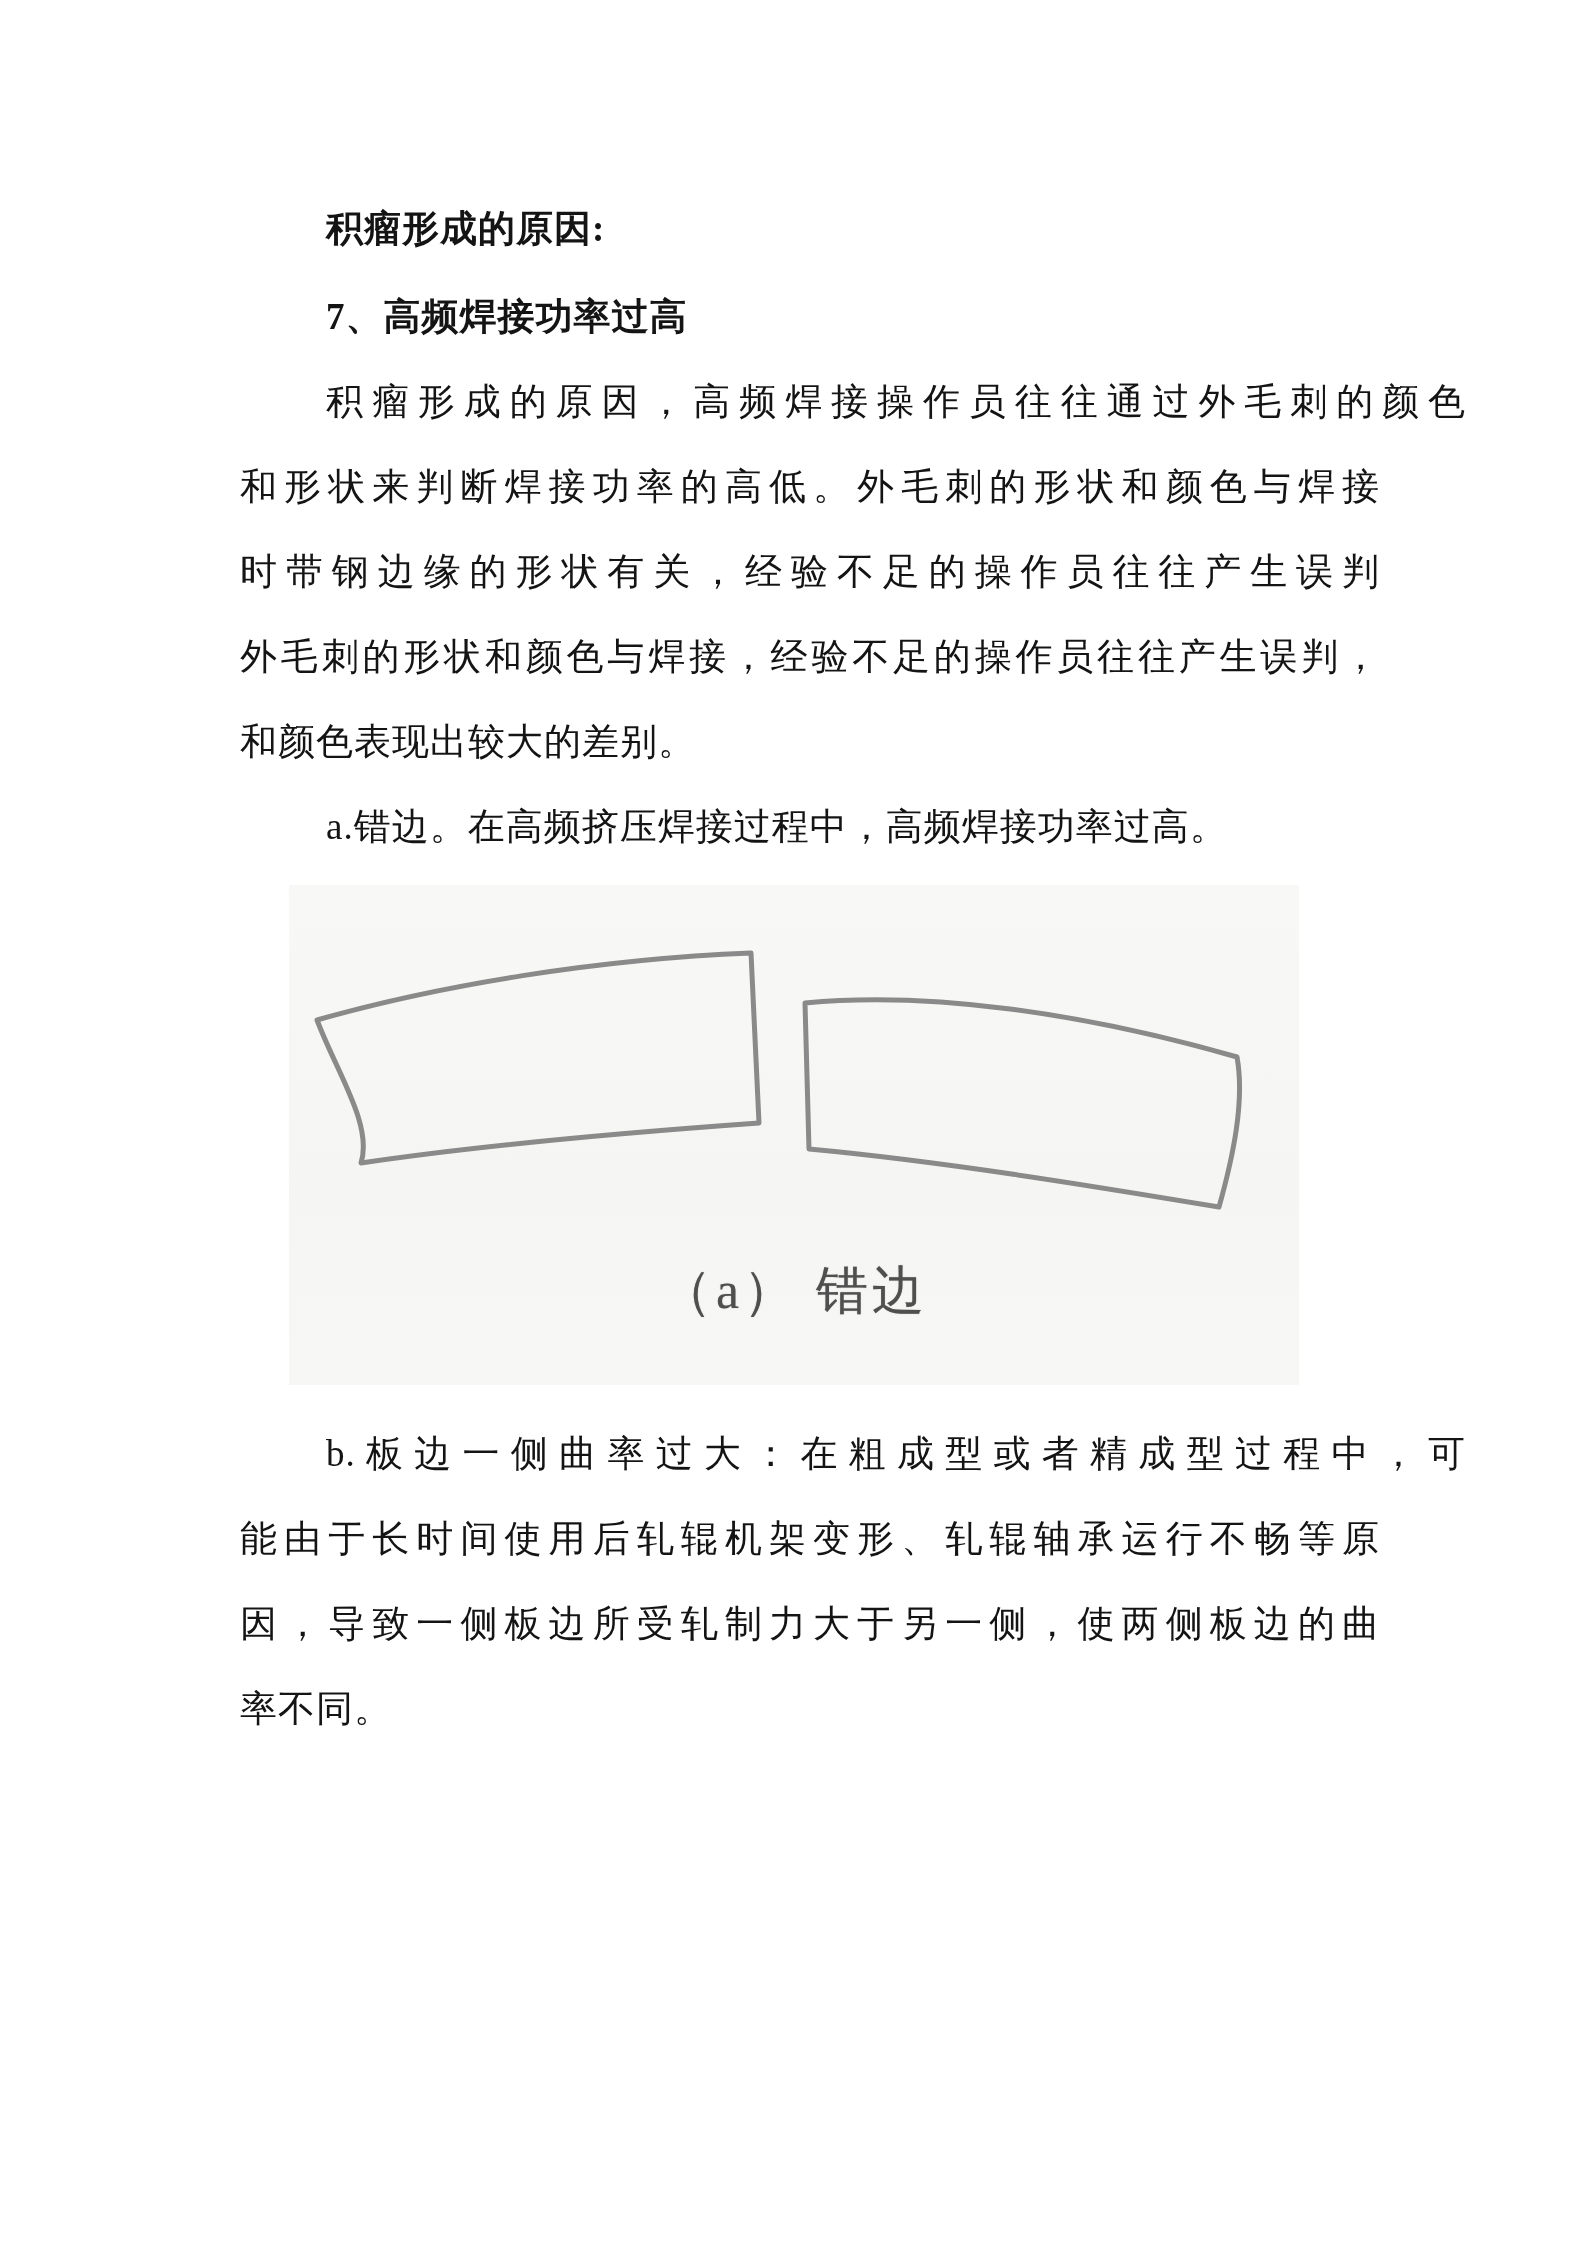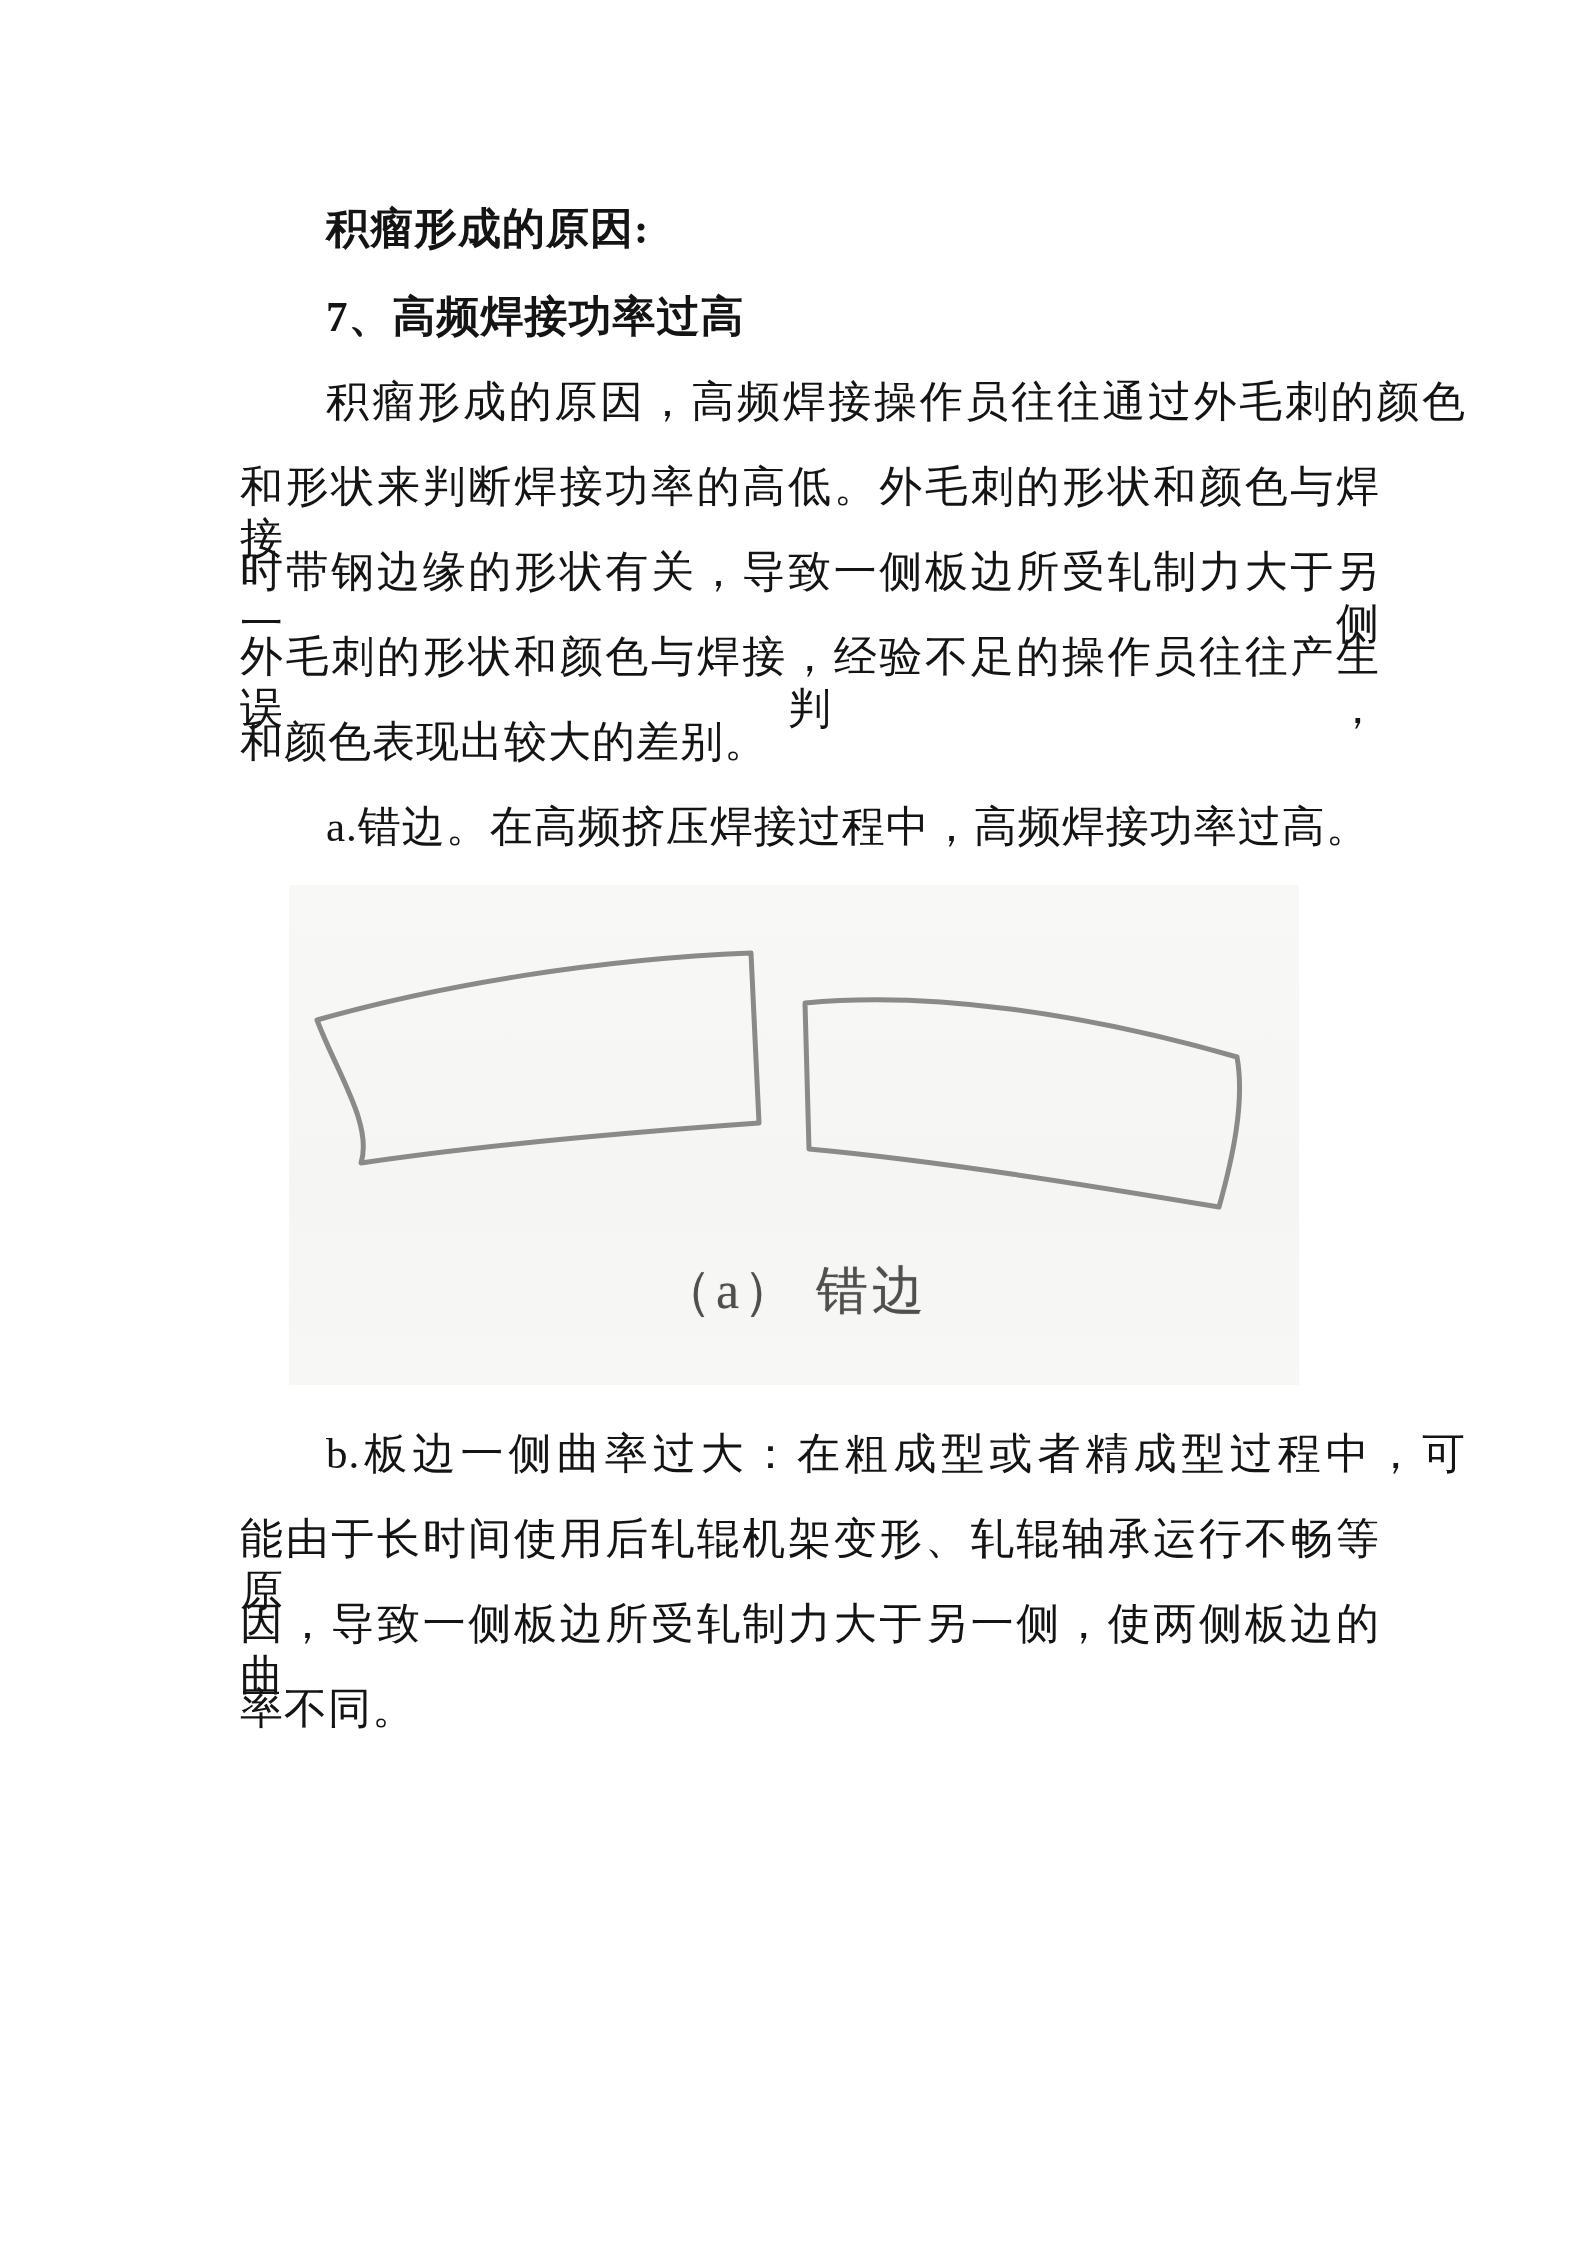--- a/index.html
+++ b/index.html
@@ -13,21 +13,21 @@
     height: 2245px;
     background: #ffffff;
     overflow: hidden;
     font-family: "Liberation Serif", "DejaVu Serif", serif;
     color: #141414;
   }
   .line {
     position: absolute;
     left: 240px;
     width: 1140px;
-    font-size: 43px;
+    font-size: 37px;
     line-height: 52px;
     letter-spacing: 1px;
     white-space: nowrap;
     color: #141414;
   }
   .indent { padding-left: 86px; }
   .bold { font-weight: bold; }
   .justify {
     white-space: normal;
     text-align: justify;
@@ -63,21 +63,21 @@
 <body>
 
 <div class="page">
 
   <div class="line indent bold" style="top: 203px;">积瘤形成的原因:</div>
 
   <div class="line indent bold" style="top: 291px;">7、高频焊接功率过高</div>
 
   <div class="line indent justify" style="top: 376px;">积瘤形成的原因，高频焊接操作员往往通过外毛刺的颜色</div>
   <div class="line justify" style="top: 461px;">和形状来判断焊接功率的高低。外毛刺的形状和颜色与焊接</div>
-  <div class="line justify" style="top: 546px;">时带钢边缘的形状有关，导致一侧板边所受轧制力大于另一侧</div>
+  <div class="line justify" style="top: 546px;">时带钢边缘的形状有关，经验不足的操作员往往产生误判</div>
   <div class="line justify" style="top: 631px;">外毛刺的形状和颜色与焊接，经验不足的操作员往往产生误判，</div>
   <div class="line" style="top: 716px;">和颜色表现出较大的差别。</div>
 
   <div class="line indent" style="top: 801px;">a.错边。在高频挤压焊接过程中，高频焊接功率过高。</div>
 
   <div class="figure-box">
     <svg width="1010" height="500" viewBox="0 0 1010 500">
 
       <path d="M 28 135
                C 150 100, 310 74, 462 68

